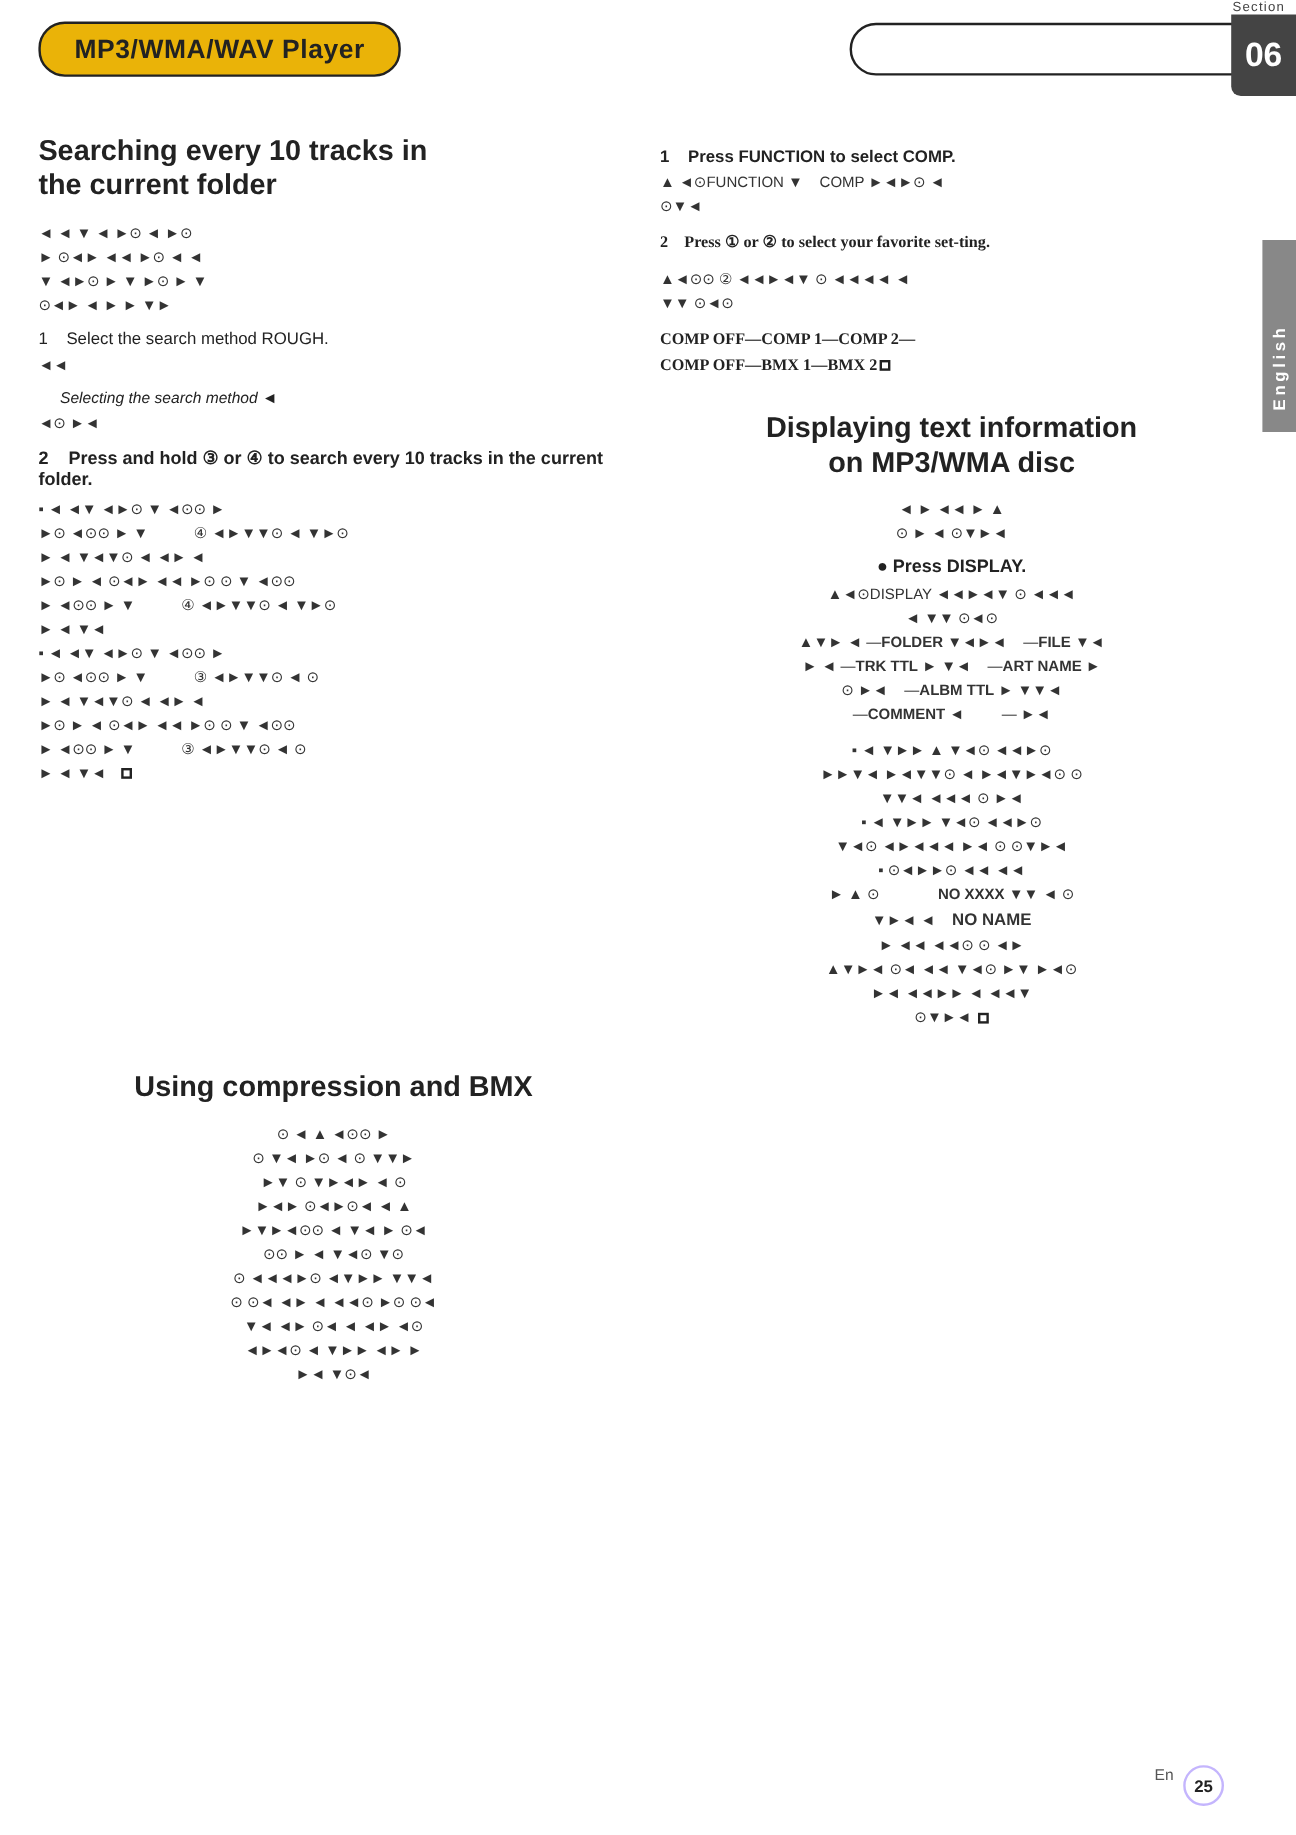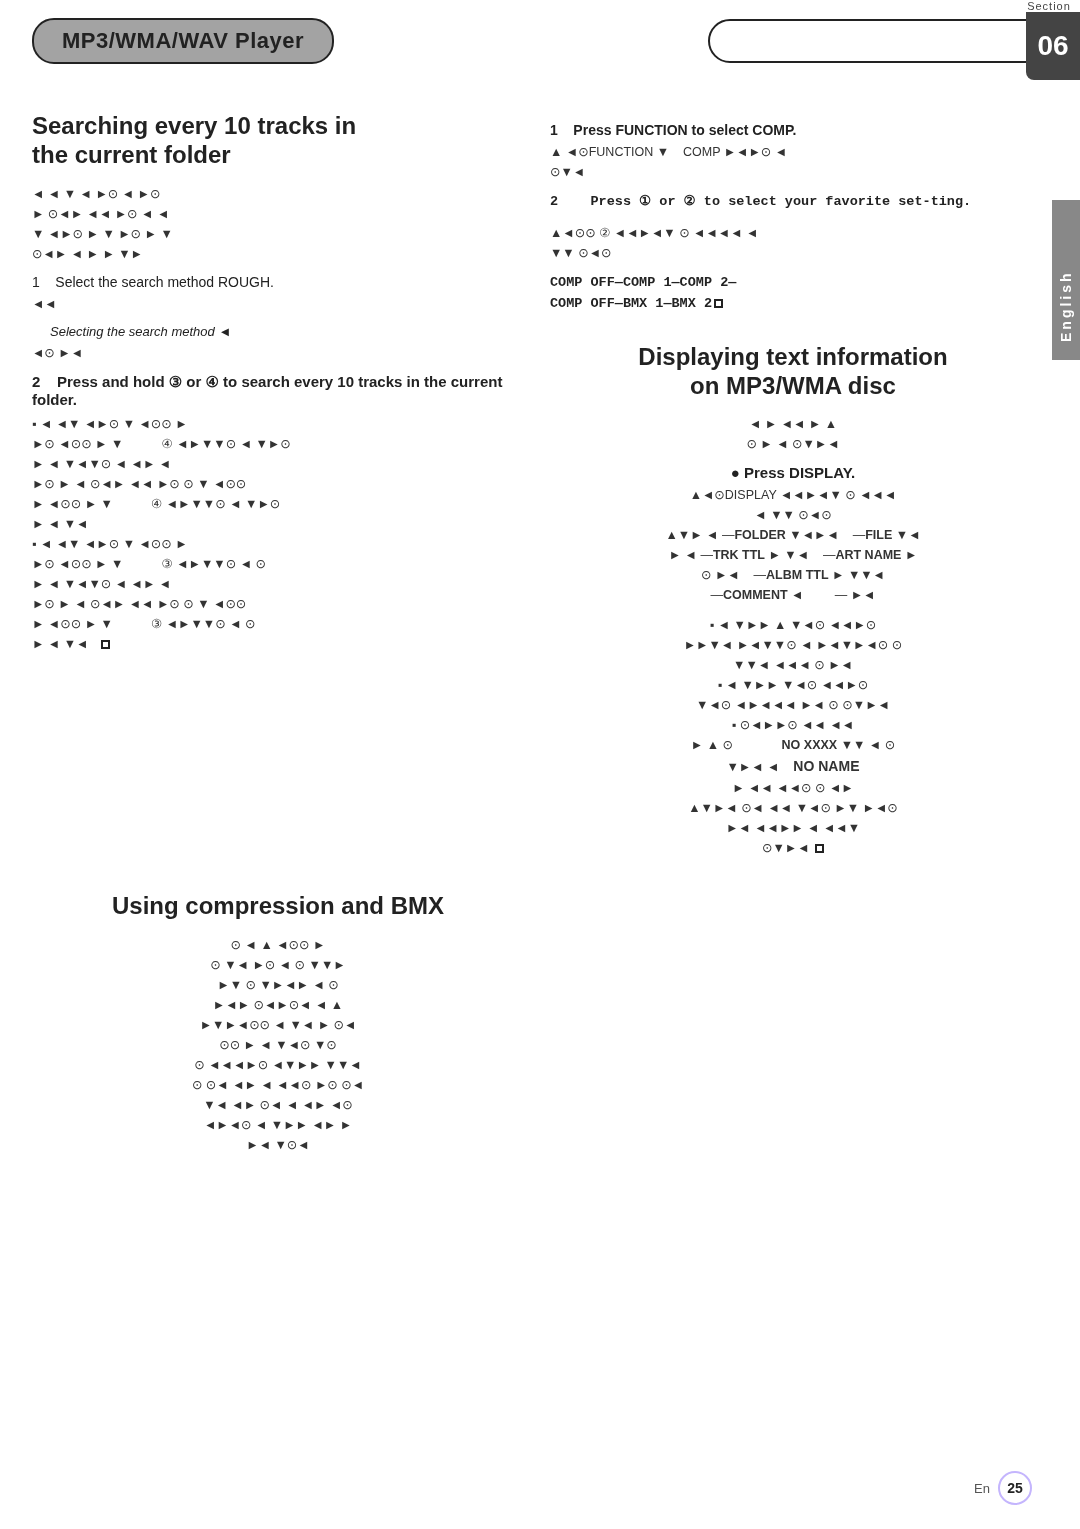--- a/index.html
+++ b/index.html
@@ -29,21 +29,21 @@
       justify-content: space-between;
     }
 
     .header-title-box {
       border: 2.5px solid #222;
       border-radius: 22px;
       padding: 8px 28px;
       font-size: 22px;
       font-weight: bold;
       letter-spacing: 0.5px;
-      background: #a3a3a3;
+      background: #eab308;
       display: inline-block;
     }
 
     .section-badge {
       position: absolute;
       top: 0;
       right: 0;
       display: flex;
       flex-direction: column;
       align-items: center;
@@ -120,21 +120,21 @@
       margin-bottom: 14px;
       line-height: 1.2;
     }
 
     
     .body-text {
       font-size: 13.5px;
       line-height: 1.55;
       color: #222;
       margin-bottom: 10px;
-      font-family: Liberation Mono, monospace;
+      font-family: Liberation Serif, serif;
     }
 
     .body-text.symbol-text {
       font-size: 12.5px;
       color: #333;
       font-family: Arial, Helvetica, sans-serif;
       line-height: 1.6;
     }
 
     .step-label {
@@ -168,23 +168,22 @@
     }
 
     .bottom-right {
       flex: 1;
     }
 
     
     .footer {
       position: absolute;
       bottom: 24px;
-      right: 48px;
-      display: flex;
-      align-items: center;
+      right: 60px;
+      display: flex;
       gap: 8px;
       font-size: 13px;
     }
 
     .footer-en {
       color: #555;
     }
 
     .footer-page {
       border: 2px solid #c4b5fd;

